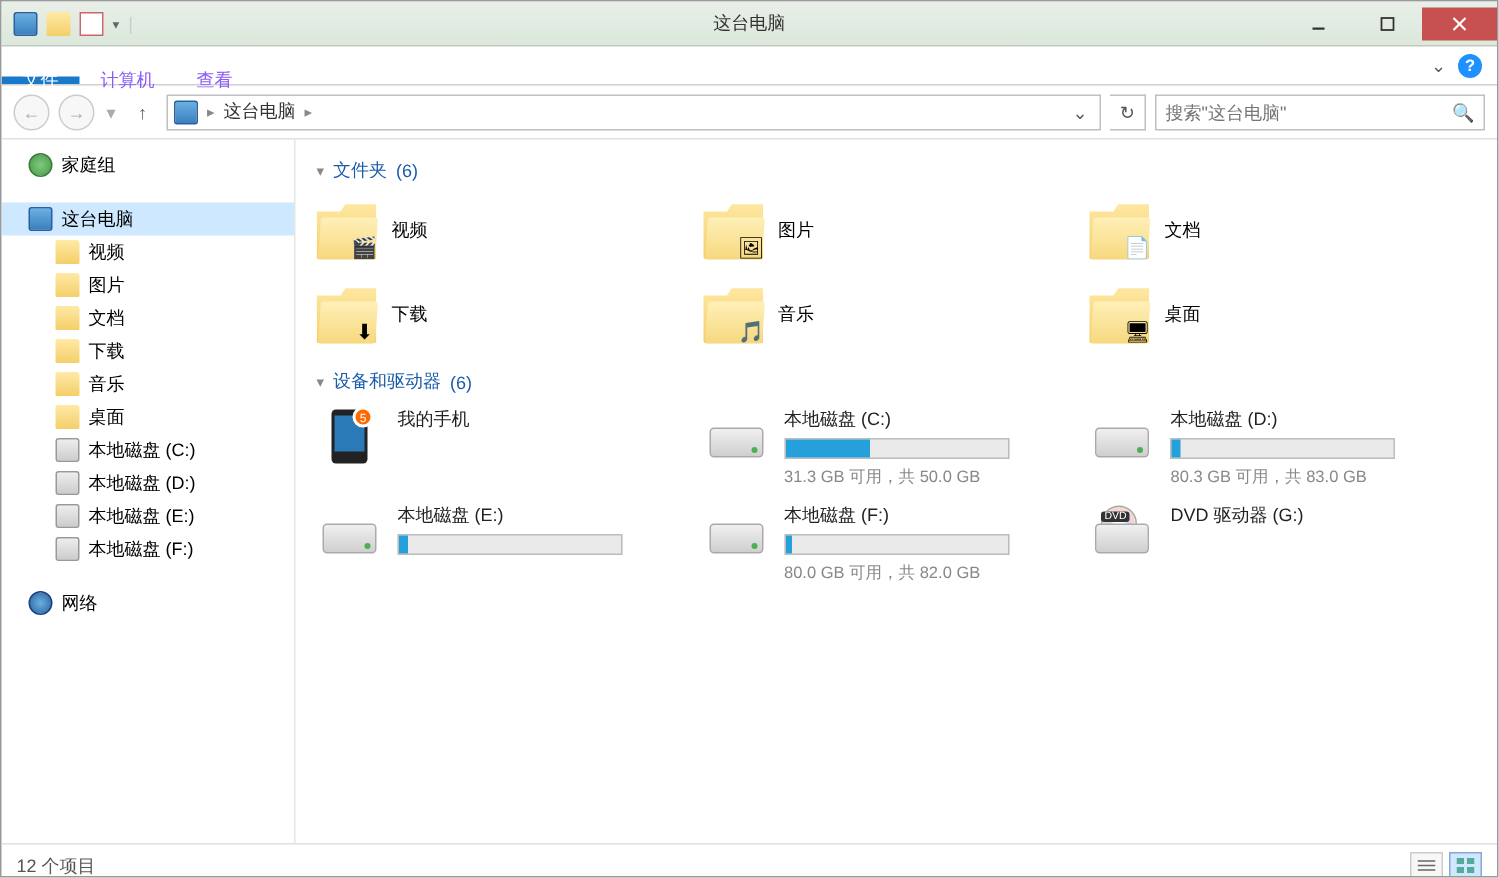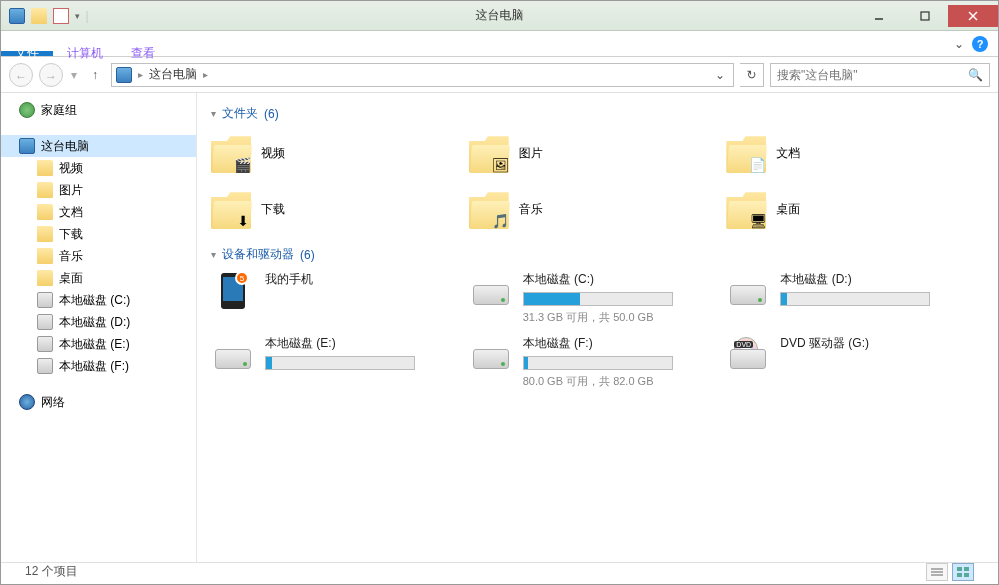--- a/index.html
+++ b/index.html
@@ -73,21 +73,21 @@
 .drive-bar { width:100%; max-width:150px; height:14px; border:1px solid #bcbcbc; background:#eaeaea; position:relative; }
 .drive-fill { position:absolute; left:0; top:0; bottom:0; background:#26a0da; }
 .drive-stats { color:#888; font-size:11px; }
 
 .phone-icon { width:44px; height:40px; position:relative; }
 .phone-body { position:absolute; left:10px; top:2px; width:24px; height:36px; background:#222; border-radius:3px; }
 .phone-screen { position:absolute; left:12px; top:6px; width:20px; height:24px; background:#2a7ab8; }
 .phone-badge { position:absolute; right:6px; top:0; width:14px; height:14px; background:#ff6a00; border-radius:50%; border:2px solid #fff; color:#fff; font-size:8px; display:flex; align-items:center; justify-content:center; }
 
 
-.statusbar { height:24px; border-top:1px solid #e0e0e0; display:flex; align-items:flex-start; padding: 0 24px; color:#555; font-size:12px; }
+.statusbar { height:24px; border-top:1px solid #e0e0e0; display:flex; align-items:flex-end; padding: 0 10px; color:#555; font-size:12px; }
 .statusbar .views { margin-left:auto; display:flex; gap:4px; }
 .view-btn { width:22px; height:18px; border:1px solid #ccc; display:flex; align-items:center; justify-content:center; cursor:pointer; background:#f7f7f7; }
 .view-btn.active { background:#cde8ff; border-color:#8ac; }
 
 
 .ico-monitor { background: linear-gradient(#6ab0e0,#3a80c0); border:1px solid #2a60a0; border-radius:2px; }
 .ico-drive-sm { background: linear-gradient(#eee,#ccc); border:1px solid #999; border-radius:2px; }
 .ico-folder-sm { background: linear-gradient(#ffe9a6,#f4cf6a); border-radius:1px 2px 1px 1px; }
 .ico-homegroup { background: radial-gradient(circle,#7ec87e,#4a9a4a); border-radius:50%; border:1px solid #3a7a3a; }
 .ico-network { background: radial-gradient(circle,#6ab0e0,#2a60a0); border-radius:50%; border:1px solid #1a4080; }
@@ -308,20 +308,21 @@
         <div class="drive-item">
           <div class="drive-icon">
             <div class="drive-body"></div>
             <div class="drive-light"></div>
           </div>
           <div class="drive-info">
             <span class="drive-name">本地磁盘 (D:)</span>
             <div class="drive-bar">
               <div class="drive-fill" style="width:4%"></div>
             </div>
+            <span class="drive-stats">80.3 GB 可用，共 83.0 GB</span>
           </div>
         </div>
         <div class="drive-item">
           <div class="drive-icon">
             <div class="drive-body"></div>
             <div class="drive-light"></div>
           </div>
           <div class="drive-info">
             <span class="drive-name">本地磁盘 (E:)</span>
             <div class="drive-bar">

